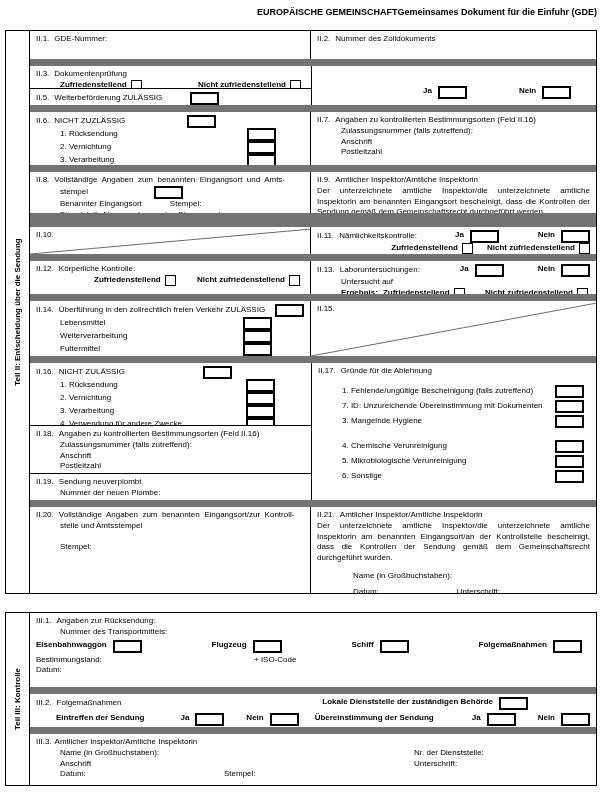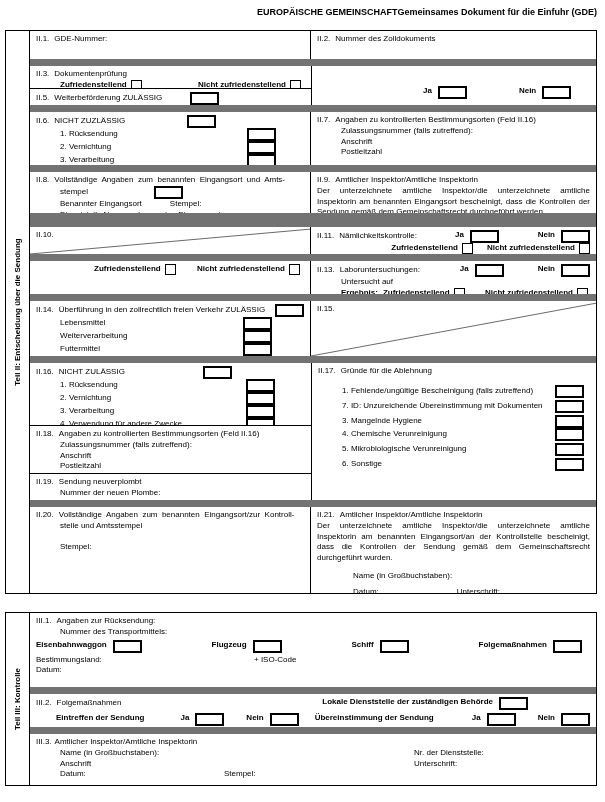--- a/index.html
+++ b/index.html
@@ -210,20 +210,23 @@
             <span class="pair" style="margin-left:14px">
                 <span>Nicht zufriedenstellend</span>
                 <span class="sq gap4"></span>
               </span>
           </div>
         </div>
       </div>
 
       <div class="band" style="height:40px">
         <div class="cell lcol">
+          <div>
+            <span class="num">II.12.</span><span>Körperliche Kontrolle:</span>
+          </div>
           <div class="line" style="justify-content:space-between;padding-left:58px;padding-right:4px">
             <span class="pair">
                 <span>Zufriedenstellend</span>
                 <span class="sq gap4"></span>
               </span>
             <span class="pair">
                 <span>Nicht zufriedenstellend</span>
                 <span class="sq gap4"></span>
               </span>
           </div>
@@ -334,21 +337,21 @@
           </div>
           <div style="height:8px"></div>
           <div class="opt ind" style="padding-right:6px;margin-bottom:2px">
               <span class="lbl">1. Fehlende/ungültige Bescheinigung (falls zutreffend)</span>
               <span class="bx"></span>
             </div>
           <div class="opt ind" style="padding-right:6px;margin-bottom:2px">
               <span class="lbl">7. ID: Unzureichende Übereinstimmung mit Dokumenten</span>
               <span class="bx"></span>
             </div>
-          <div class="opt ind" style="padding-right:6px;margin-bottom:0">
+          <div class="opt ind" style="padding-right:6px;margin-bottom:12px">
               <span class="lbl">3. Mangelnde Hygiene</span>
               <span class="bx"></span>
             </div>
           <div class="opt ind" style="padding-right:6px;margin-bottom:2px">
               <span class="lbl">4. Chemische Verunreinigung</span>
               <span class="bx"></span>
             </div>
           <div class="opt ind" style="padding-right:6px;margin-bottom:2px">
               <span class="lbl">5. Mikrobiologische Verunreinigung</span>
               <span class="bx"></span>

